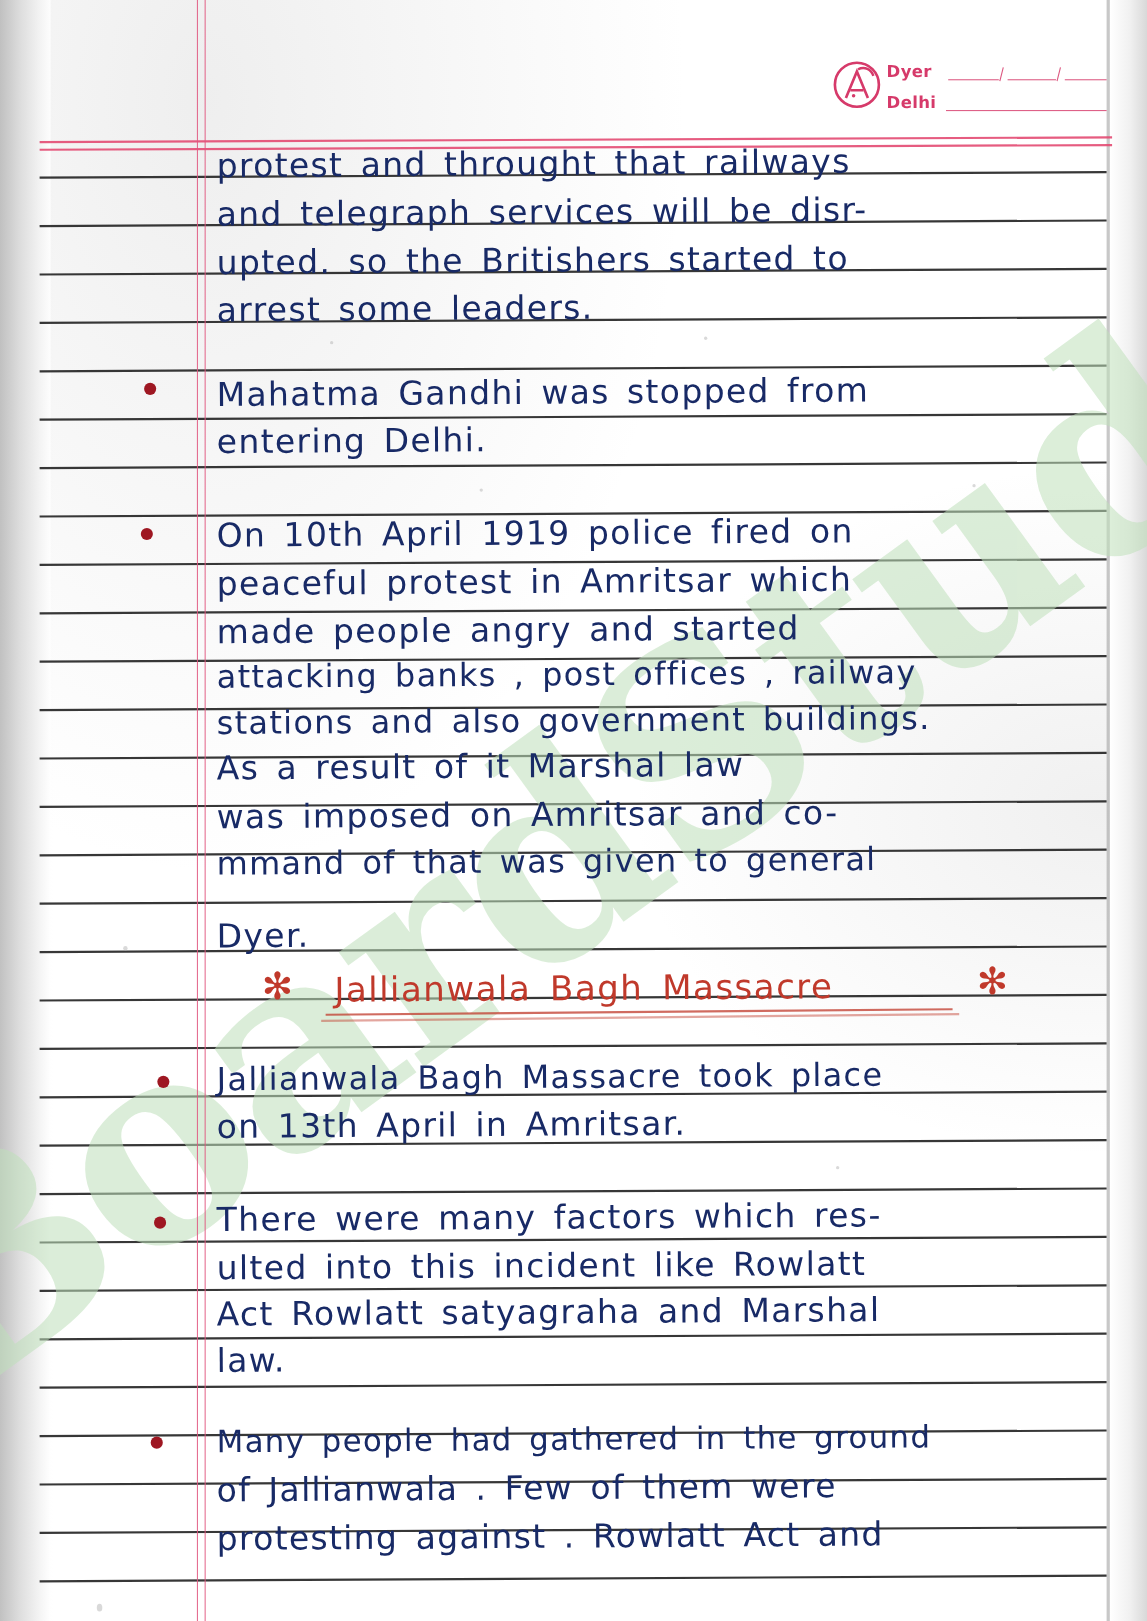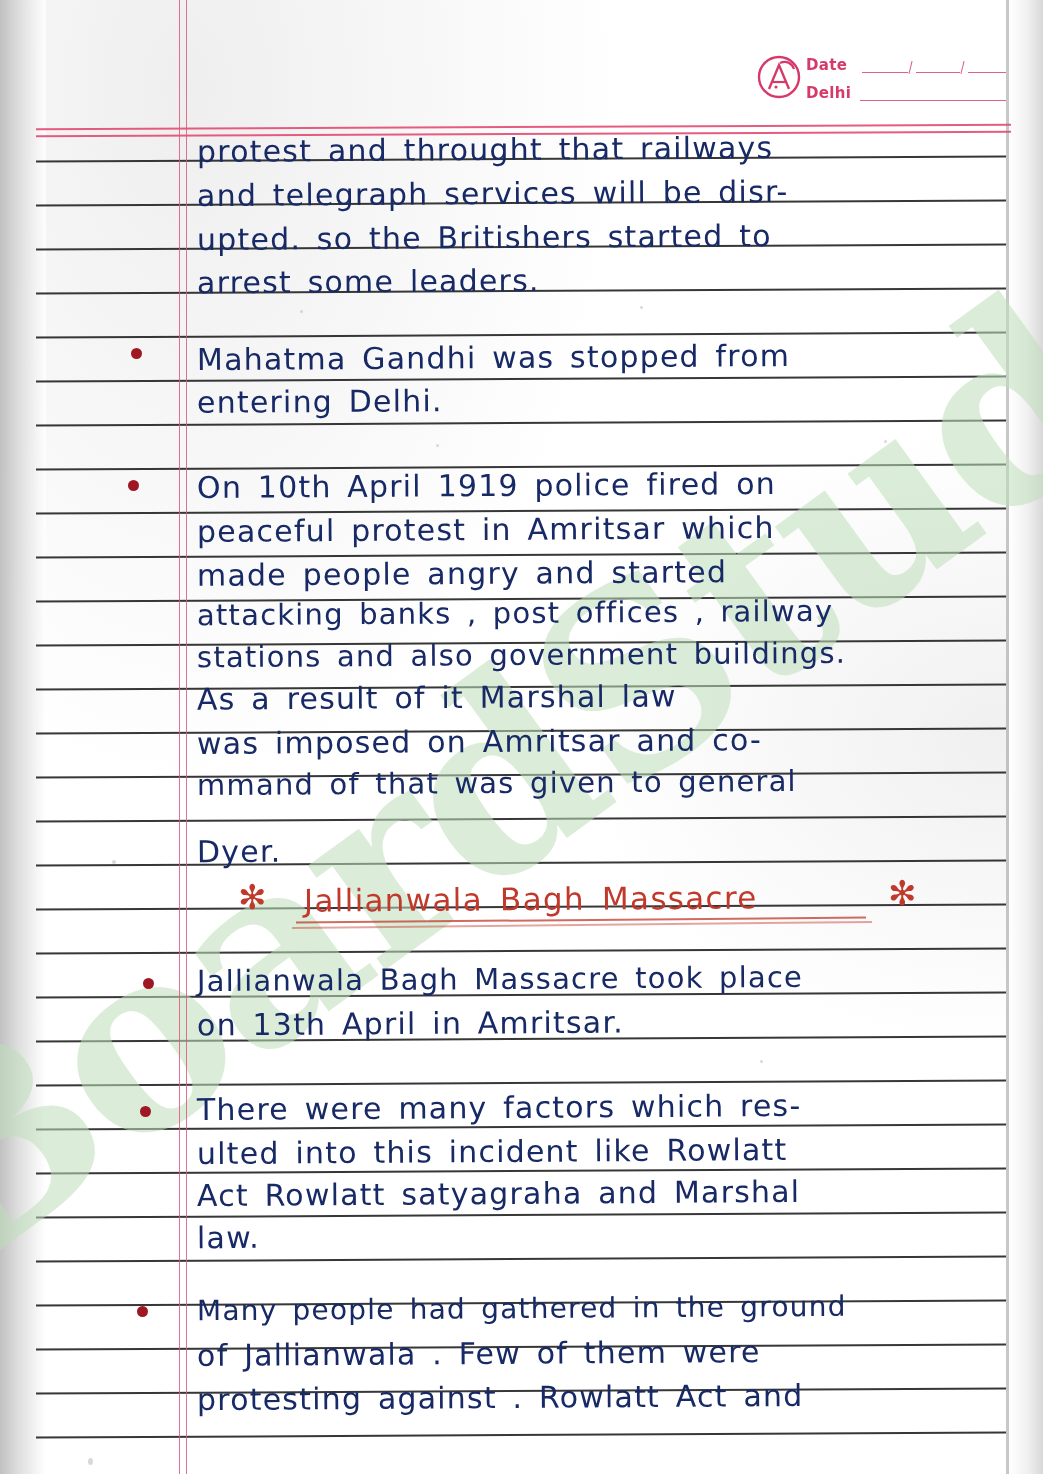--- a/index.html
+++ b/index.html
@@ -269,21 +269,21 @@
   </div>
 
   <div class="header-block">
     <svg class="logo-mark" viewBox="0 0 46 46">
       <circle cx="23" cy="23" r="20" fill="none" stroke="#d63a6a" stroke-width="2.4"></circle>
       <path d="M13 35 L23 11 L33 35" fill="none" stroke="#d63a6a" stroke-width="2.4"></path>
       <path d="M17 28 L29 28" fill="none" stroke="#d63a6a" stroke-width="2.2"></path>
       <path d="M24 9 C30 6, 36 9, 38 15" fill="none" stroke="#d63a6a" stroke-width="2.2"></path>
       <circle cx="20" cy="33" r="1.6" fill="#d63a6a"></circle>
     </svg>
-    <div class="hdr-row date">Date</div>
+    <div class="hdr-row date">Dyer</div>
     <div class="hdr-row page">Delhi</div>
     <div class="hdr-line d1"></div>
     <div class="hdr-line d2"></div>
     <div class="hdr-line d3"></div>
     <div class="hdr-tick t1"></div>
     <div class="hdr-tick t2"></div>
     <div class="hdr-line p1"></div>
   </div>
 
   <div class="ink hand" style="left:197px; top:132px; transform:rotate(-0.4deg)">protest and throught that railways</div>

